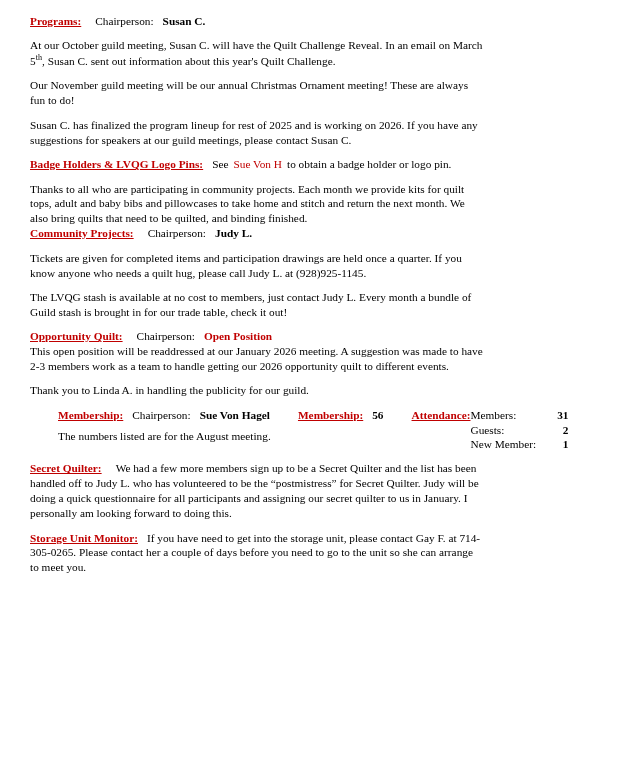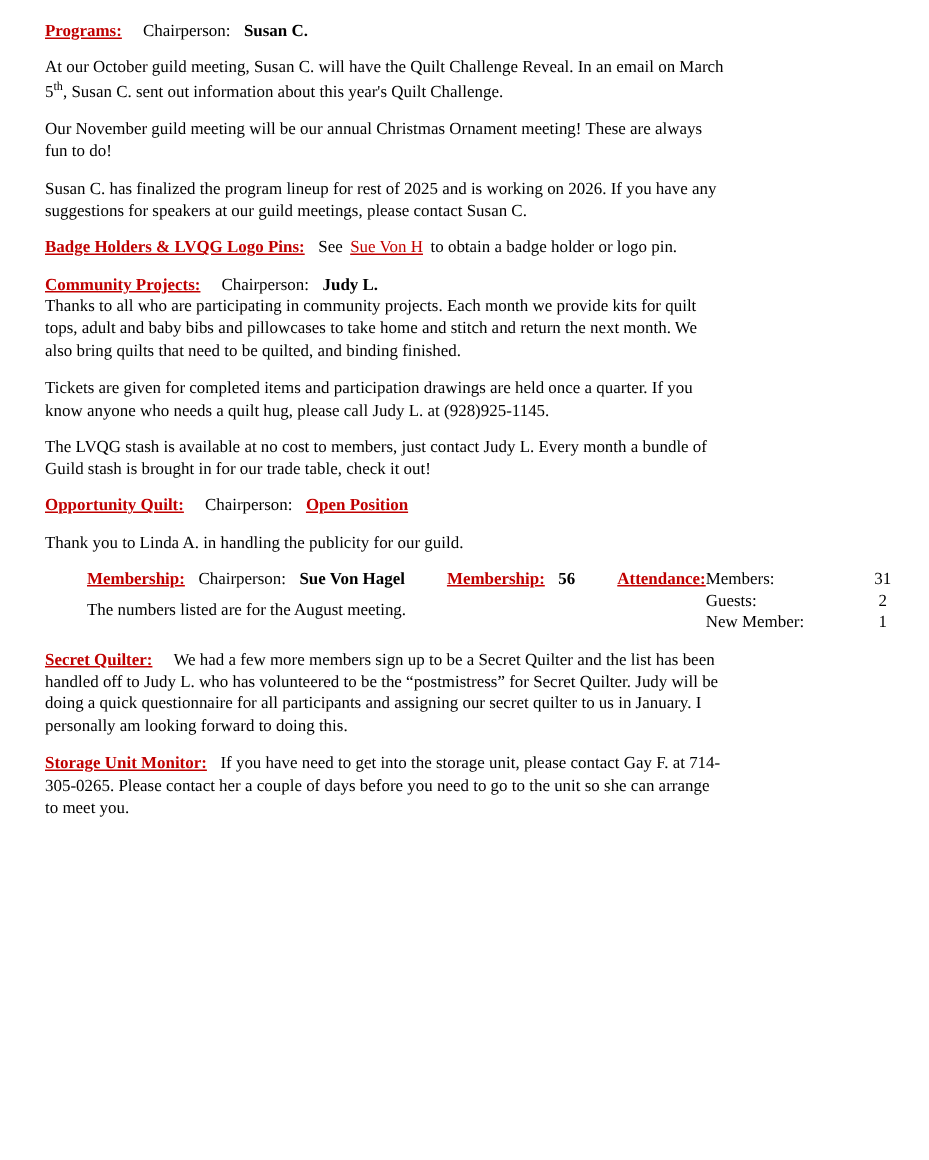--- a/index.html
+++ b/index.html
@@ -28,21 +28,20 @@
   .tight {
     margin-bottom: 2px;
   }
   .head {
     color: #c00000;
     font-weight: bold;
     text-decoration: underline;
   }
   .red {
     color: #c00000;
-    text-decoration: underline;
   }
   .bold {
     font-weight: bold;
   }
   .sp-lg { display: inline-block; width: 14px; }
   .sp-md { display: inline-block; width: 9px; }
   .sp-sm { display: inline-block; width: 5px; }
   sup { font-size: 0.72em; vertical-align: super; }
   p { margin: 0; }
   .line { margin: 0; }
@@ -54,28 +53,28 @@
   .memrow .left {
     flex: 0 0 auto;
   }
   .memtable {
     margin-left: auto;
     padding-right: 16px;
   }
   .memtable .r {
     display: flex;
     line-height: 1.3;
-    gap: 31px;
   }
   .memtable .lbl {
     width: 76px;
   }
   .memtable .val {
     width: 22px;
-    text-align: center;
+    text-align: right;
+    font-weight: bold;
   }
   .after-mem {
     margin-top: 6px;
   }
 </style>
 </head>
 <body>
 
 <div class="page">
 
@@ -97,39 +96,40 @@
     <p class="line">Susan C. has finalized the program lineup for rest of 2025 and is working on 2026.   If you have any suggestions for speakers at our guild meetings, please contact Susan C.</p>
   </div>
 
   <div class="block">
     <p class="line">
       <span class="head">Badge Holders &amp; LVQG Logo Pins:</span><span class="sp-md"></span><span>See</span><span class="sp-sm"></span><span class="red">Sue Von H</span><span class="sp-sm"></span><span>to obtain a badge holder or logo pin.</span>
     </p>
   </div>
 
   <div class="block">
+    <p class="line">Thanks to all who are participating in community projects.   Each month we provide kits for quilt tops, adult and baby bibs and pillowcases to take home and stitch and return the next month.   We also bring quilts that need to be quilted, and binding finished.</p>
     <p class="line tight">
       <span class="head">Community Projects:</span><span class="sp-lg"></span><span>Chairperson:</span><span class="sp-md"></span><span class="bold">Judy L.</span>
     </p>
-    <p class="line">Thanks to all who are participating in community projects.   Each month we provide kits for quilt tops, adult and baby bibs and pillowcases to take home and stitch and return the next month.   We also bring quilts that need to be quilted, and binding finished.</p>
   </div>
 
   <div class="block">
     <p class="line">Tickets are given for completed items and participation drawings are held once a quarter.   If you know anyone who needs a quilt hug, please call Judy L. at (928)925-1145.</p>
   </div>
 
   <div class="block">
     <p class="line">The LVQG stash is available at no cost to members, just contact Judy L.   Every month a bundle of Guild stash is brought in for our trade table, check it out!</p>
   </div>
 
 
   <div class="block">
     <p class="line tight">
       <span class="head">Opportunity Quilt:</span><span class="sp-lg"></span><span>Chairperson:</span><span class="sp-md"></span><span class="bold red">Open Position</span>
     </p>
+    <p class="line">This open position will be readdressed at our January 2026 meeting.   A suggestion was made to have 2-3 members work as a team to handle getting our 2026 opportunity quilt to different events.</p>
   </div>
 
   <div class="block">
     <p class="line">Thank you to Linda A. in handling the publicity for our guild.</p>
   </div>
 
   <div class="block">
     <div class="memrow">
       <div class="left">
         <p class="line">

